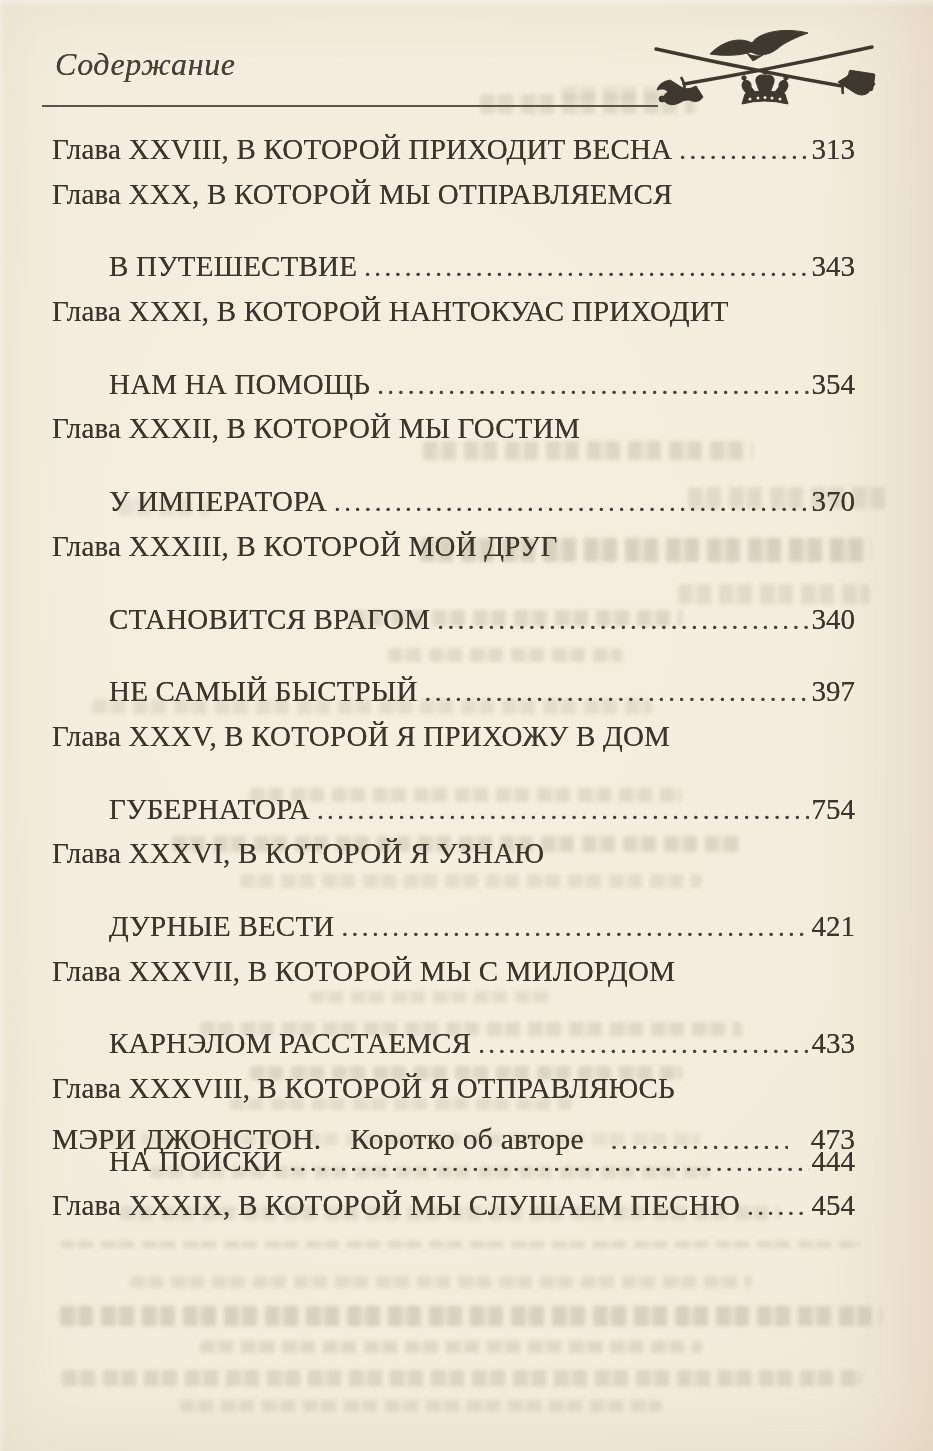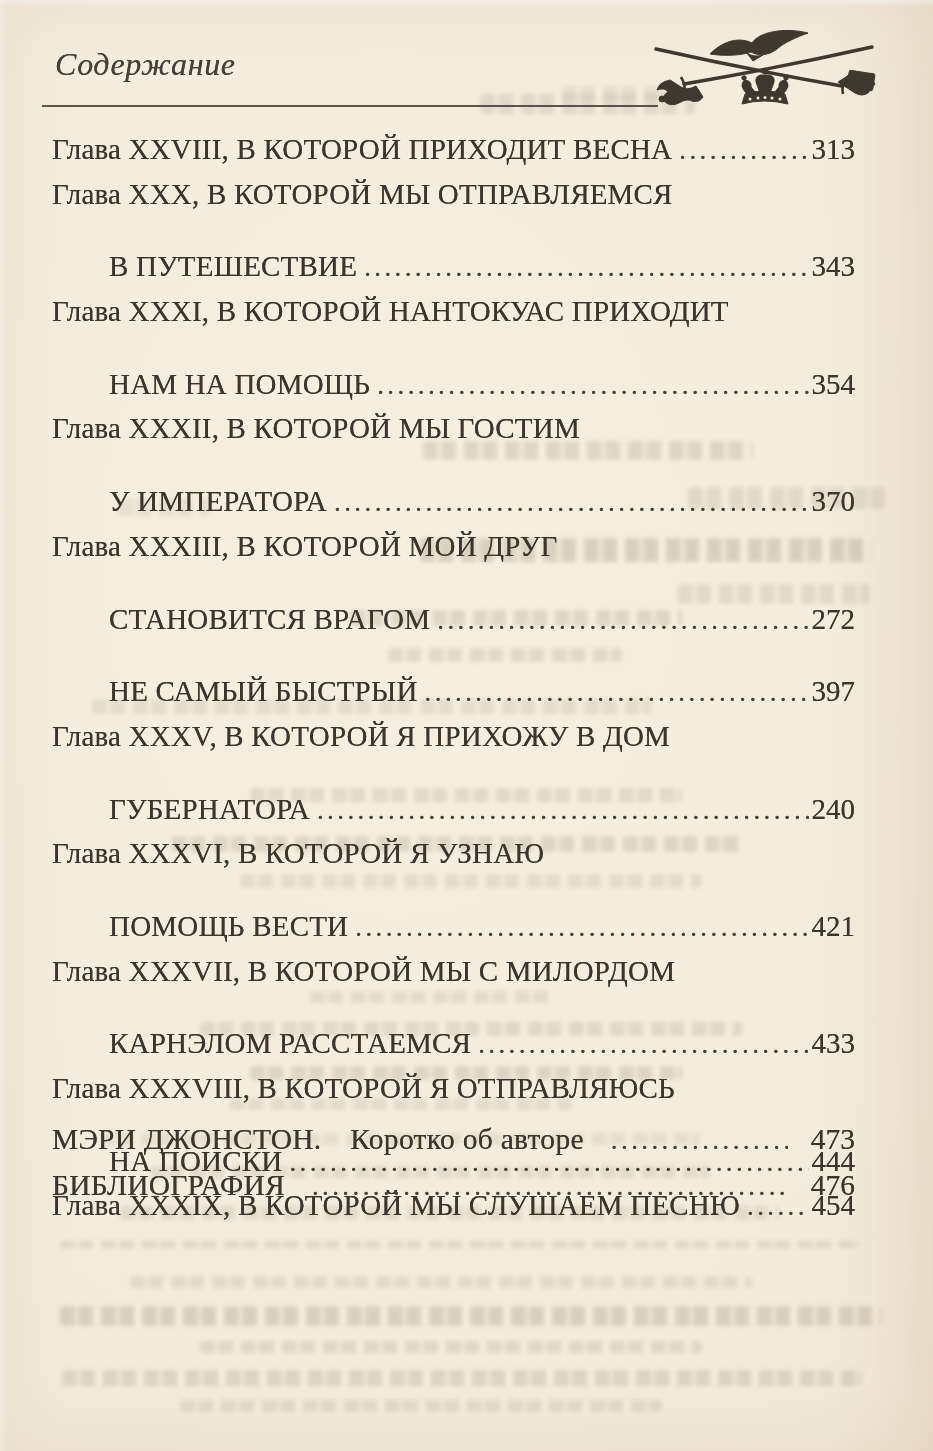--- a/index.html
+++ b/index.html
@@ -146,40 +146,40 @@
         <span class="label">У ИМПЕРАТОРА</span>
         <span class="dots"></span>
         <span class="pagenum">370</span>
       </div>
       <div class="toc-row">
         <span class="label">Глава XXXIII, В КОТОРОЙ МОЙ ДРУГ</span>
       </div>
       <div class="toc-row cont">
         <span class="label">СТАНОВИТСЯ ВРАГОМ</span>
         <span class="dots"></span>
-        <span class="pagenum">272</span>
+        <span class="pagenum">340</span>
       </div>
       <div class="toc-row cont">
         <span class="label">НЕ САМЫЙ БЫСТРЫЙ</span>
         <span class="dots"></span>
         <span class="pagenum">397</span>
       </div>
       <div class="toc-row">
         <span class="label">Глава XXXV, В КОТОРОЙ Я ПРИХОЖУ В ДОМ</span>
       </div>
       <div class="toc-row cont">
         <span class="label">ГУБЕРНАТОРА</span>
         <span class="dots"></span>
-        <span class="pagenum">240</span>
+        <span class="pagenum">754</span>
       </div>
       <div class="toc-row">
         <span class="label">Глава XXXVI, В КОТОРОЙ Я УЗНАЮ</span>
       </div>
       <div class="toc-row cont">
-        <span class="label">ПОМОЩЬ ВЕСТИ</span>
+        <span class="label">ДУРНЫЕ ВЕСТИ</span>
         <span class="dots"></span>
         <span class="pagenum">421</span>
       </div>
       <div class="toc-row">
         <span class="label">Глава XXXVII, В КОТОРОЙ МЫ С МИЛОРДОМ</span>
       </div>
       <div class="toc-row cont">
         <span class="label">КАРНЭЛОМ РАССТАЕМСЯ</span>
         <span class="dots"></span>
         <span class="pagenum">433</span>
@@ -198,19 +198,14 @@
         <span class="pagenum">454</span>
       </div>
     </div>
   <div class="backmatter">
       <div class="bm-row">
         <span class="label">МЭРИ ДЖОНСТОН.</span>
         <span class="label bm-italic">Коротко об авторе</span>
         <span class="dots"></span>
         <span class="pagenum">473</span>
       </div>
-      <div class="bm-row">
-        <span class="label">БИБЛИОГРАФИЯ</span>
-        <span class="dots"></span>
-        <span class="pagenum">476</span>
-      </div>
     </div>
 </div>
 
 </body></html>

